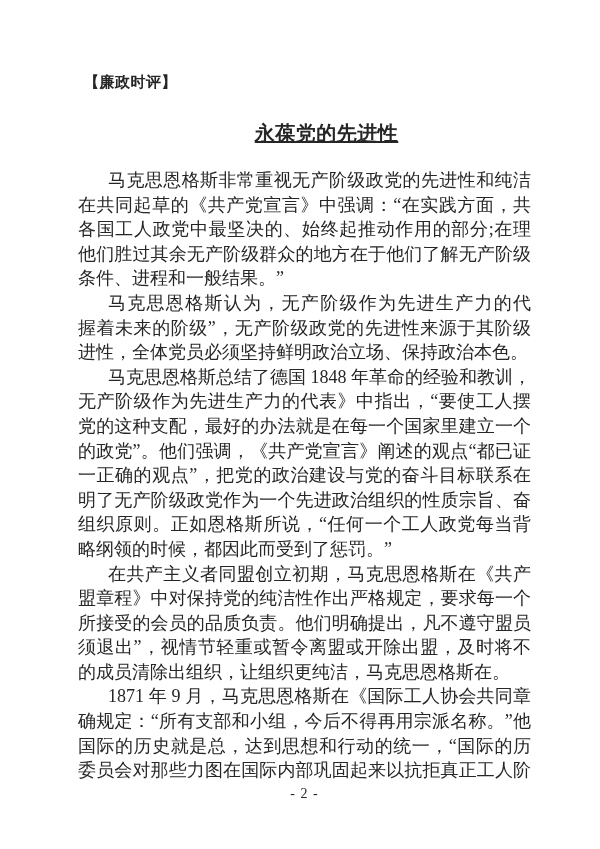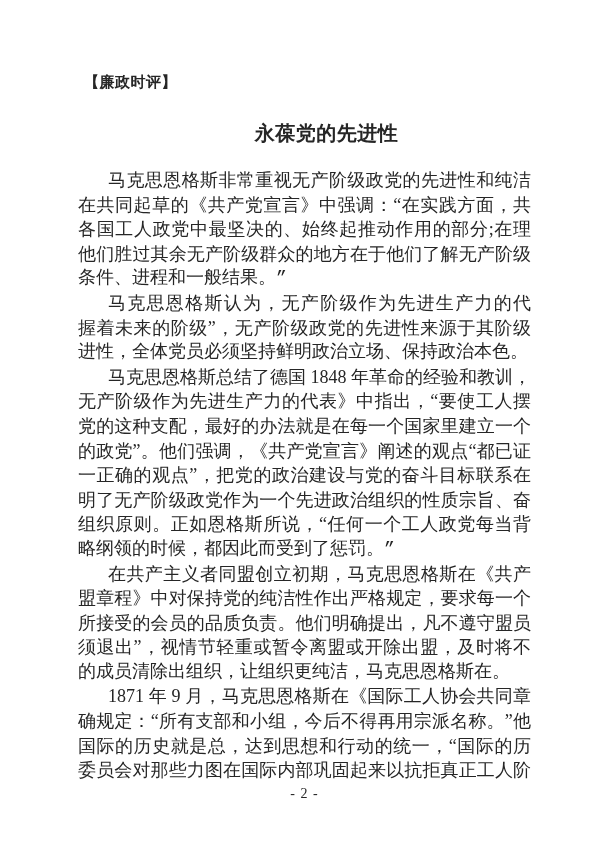--- a/index.html
+++ b/index.html
@@ -26,41 +26,41 @@
   }
   .title {
     position: absolute;
     top: 120px;
     left: 100px;   
     width: 453px;
     text-align: center;
     font-size: 20px;
     font-weight: 700;
     letter-spacing: 0.5px;
+    text-decoration: underline;
   }
   .body {
     position: absolute;
     left: 78px;
     top: 168px;
     width: 453px;
     font-size: 18px;
   }
   .paragraph { margin: 0; }
   .line {
     height: 24.6px;
     line-height: 24.6px;
     text-align: justify;
     text-align-last: justify;
     overflow: hidden;
   }
   .line.first { text-indent: 30px; }
   .line.plast {
     text-align: center;
     text-align-last: left;
-    font-family: Liberation Mono, monospace;
   }
   .pagenum {
     position: absolute;
     left: 78px;
     top: 786px;
     width: 453px;
     text-align: center;
     font-size: 14px;
     letter-spacing: 1px;
   }

